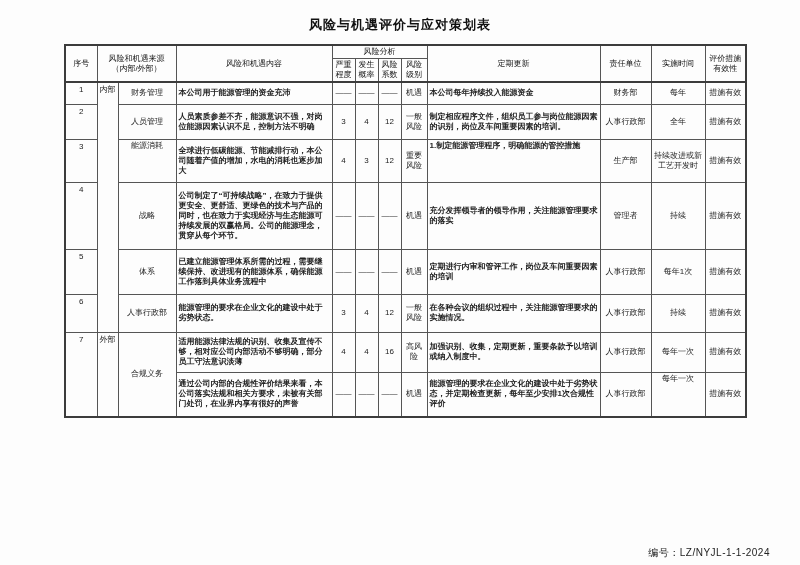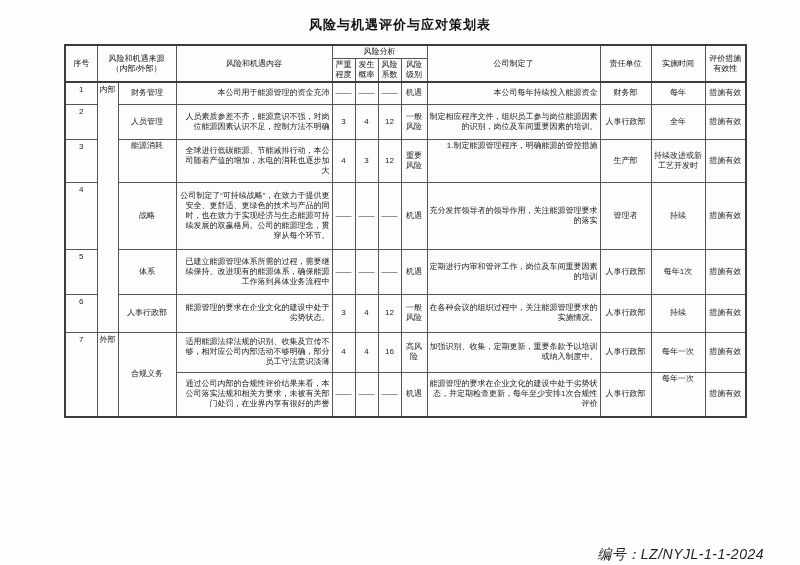--- a/index.html
+++ b/index.html
@@ -29,33 +29,33 @@
     overflow:hidden;
     word-break:break-all;
   }
   .risk-table thead{border-bottom:2px solid #3c3c3c;}
   .risk-table th{
     font-weight:normal;text-align:center;vertical-align:middle;
     font-size:8px;color:#111;
   }
   .pre{white-space:pre-line;}
   .risk-table td{vertical-align:middle;text-align:center;}
-  .risk-table td.cell-content,.risk-table td.cell-measures{text-align:right;}
+  .risk-table td.cell-content,.risk-table td.cell-measures{text-align:left;font-weight:bold;}
   .risk-table td.cell-no,.risk-table td.cell-origin{vertical-align:top;text-align:center;padding-top:2px;}
   .risk-table tbody tr:nth-child(3) td.cell-measures{vertical-align:top;}
   .risk-table tbody tr:nth-child(3) td.cell-category{vertical-align:top;margin-left:27px;}
   .risk-table tbody tr:nth-child(8) td.cell-time{vertical-align:top;}
   .risk-table tbody tr:last-child td{border-bottom:2px solid #3c3c3c;}
   
   tr.r1{height:22px;} tr.r2{height:35px;} tr.r3{height:43px;} tr.r4{height:67px;}
   tr.r5{height:45px;} tr.r6{height:38px;} tr.r7{height:40px;} tr.r8{height:45px;}
   tr.h1{height:12px;} tr.h2{height:22px;}
   .doc-number{
-    position:absolute;top:546px;right:54px;
-    font-size:14px;color:#222;letter-spacing:0.5px;font-style:italic;
+    position:absolute;top:546px;right:48px;
+    font-size:10px;color:#222;letter-spacing:0.5px;
   }
 </style>
 </head>
 <body>
 
 <div class="page">
 
   <div class="doc-title">风险与机遇评价与应对策划表</div>
 
   <table class="risk-table">
@@ -73,21 +73,21 @@
         <col style="width:54px">
         <col style="width:41px">
     </colgroup>
     <thead>
       <tr class="h1">
         <th rowspan="2">序号</th>
         <th rowspan="2" colspan="2" class="pre">风险和机遇来源
 （内部/外部）</th>
         <th rowspan="2">风险和机遇内容</th>
         <th colspan="4">风险分析</th>
-        <th rowspan="2">公司制定了</th>
+        <th rowspan="2">定期更新</th>
         <th rowspan="2">责任单位</th>
         <th rowspan="2">实施时间</th>
         <th rowspan="2" class="pre">评价措施
 有效性</th>
       </tr>
       <tr class="h2">
         <th class="pre">严重
 程度</th>
         <th class="pre">发生
 概率</th>

